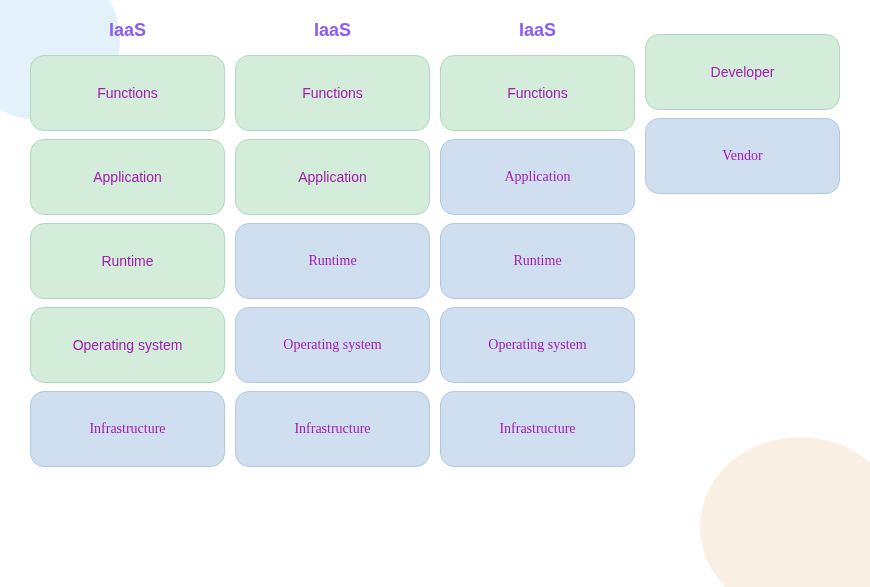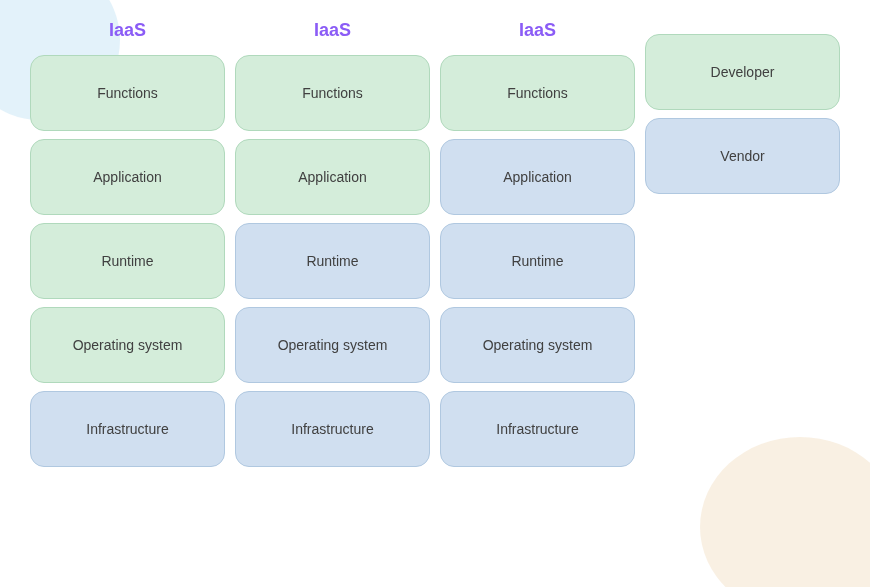--- a/index.html
+++ b/index.html
@@ -73,35 +73,36 @@
     }
 
     .cell {
       width: 100%;
       height: 76px;
       border-radius: 14px;
       display: flex;
       align-items: center;
       justify-content: center;
       font-size: 14px;
-      color: #404040;
+      color: #a21caf;
       margin-bottom: 8px;
       border: 1.5px solid transparent;
       text-align: center;
       padding: 0 8px;
     }
 
     .green {
       background: #d4edda;
       border-color: #b0d9bc;
     }
 
     .blue {
       background: #d0dff0;
       border-color: #b0c8e0;
+      font-family: Liberation Serif, serif;
     }
 
     
     .spacer {
       height: 76px;
       margin-bottom: 8px;
       width: 100%;
     }
   </style>
 </head>

